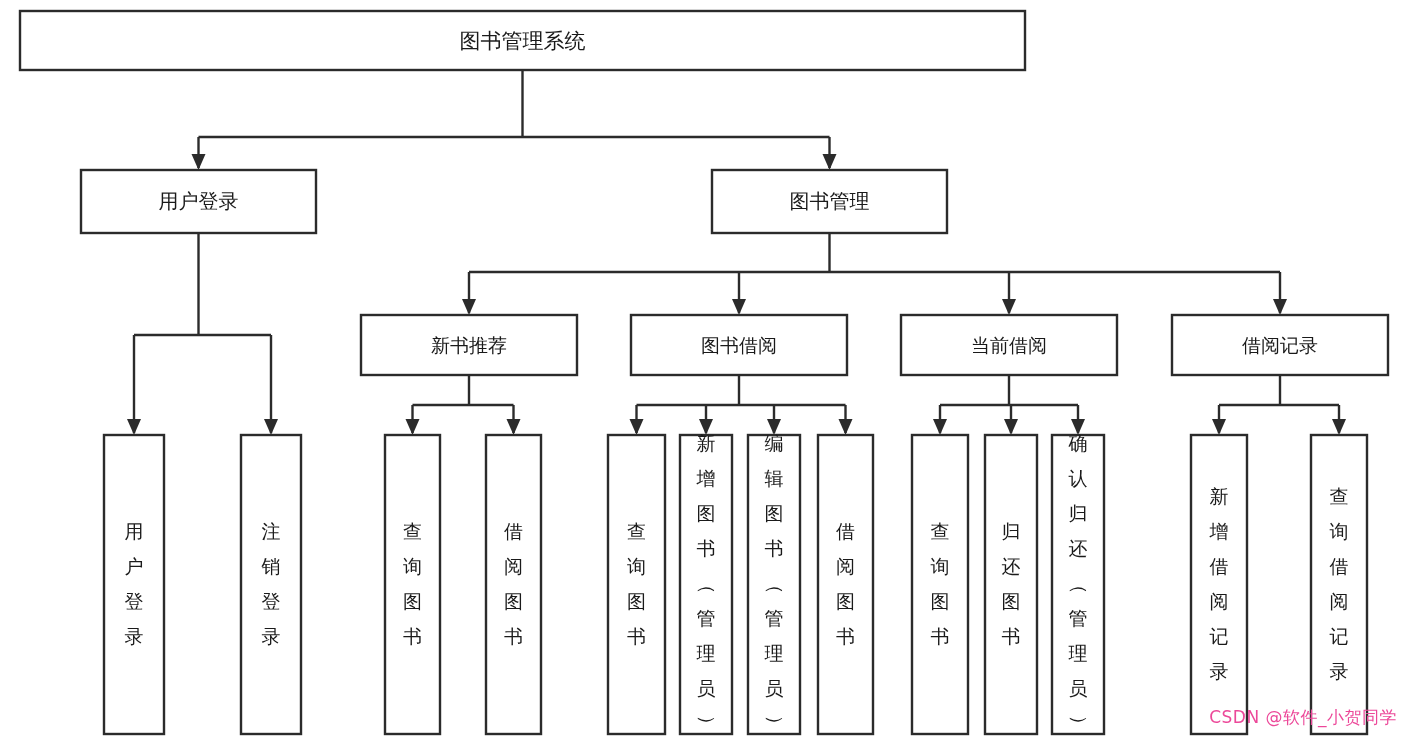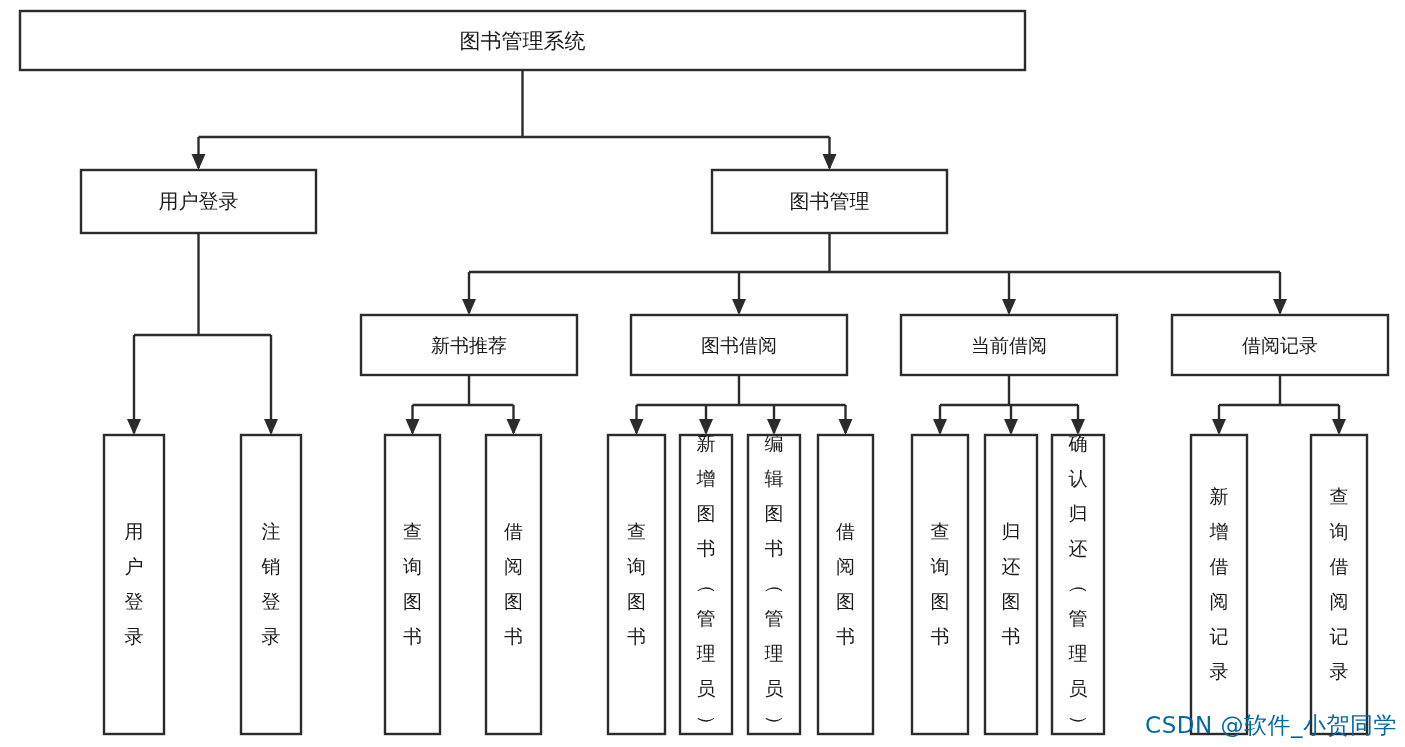--- a/index.html
+++ b/index.html
@@ -48,24 +48,24 @@
     fill: none;
     stroke-linecap: butt;
   }
   .arrow-head {
     fill: #2b2b2b;
     stroke: none;
   }
   .watermark {
     position: absolute;
     right: 8px;
-    bottom: 6px;
-    font-family: "DejaVu Sans", "Liberation Sans", sans-serif;
-    font-size: 23px;
-    color: #0369a1;
+    bottom: 18px;
+    font-family: "DejaVu Sans", "Liberation Sans", sans-serif;
+    font-size: 17px;
+    color: #ec4899;
     letter-spacing: 0.5px;
     white-space: nowrap;
     user-select: none;
   }
 </style>
 </head>
 <body>
 
 <div id="diagram-root">
   <svg id="diagram-svg" width="1405" height="747" viewBox="0 0 1405 747" xmlns="http://www.w3.org/2000/svg">

